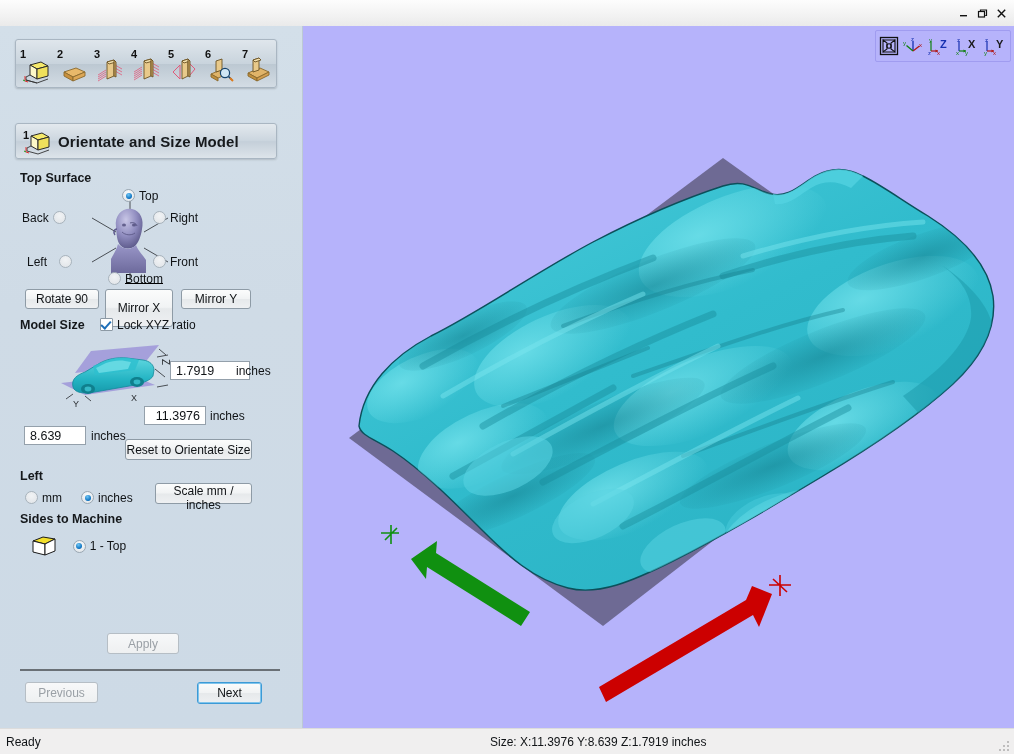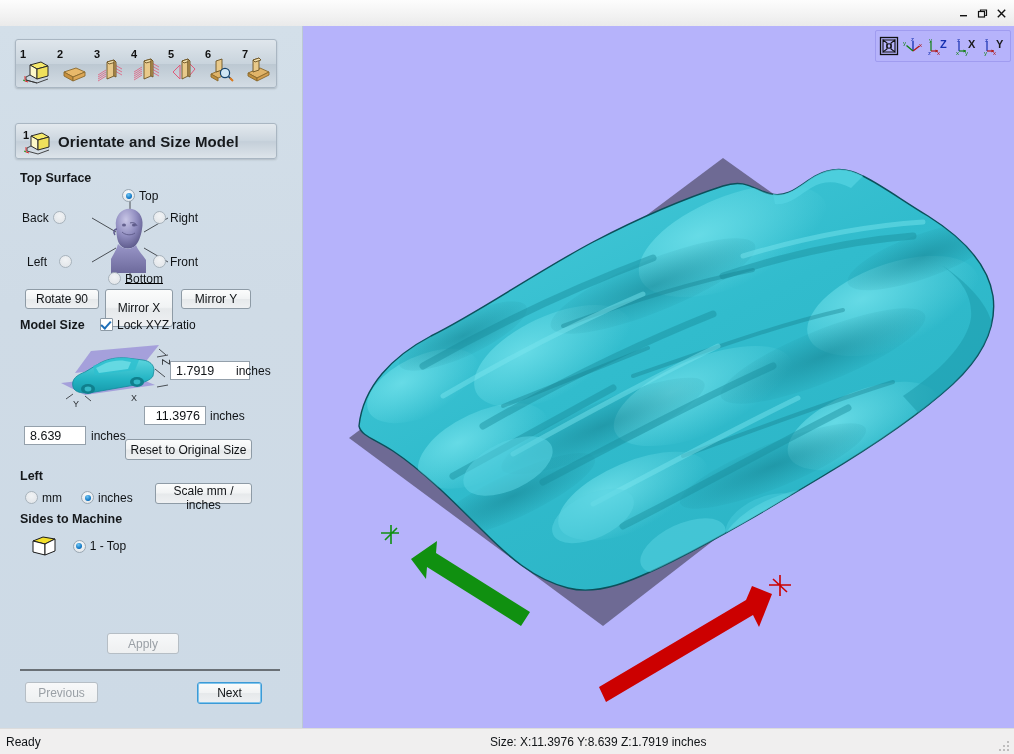--- a/index.html
+++ b/index.html
@@ -376,21 +376,21 @@
 
     <input class="tinput" style="left: 170px; top: 335px; width: 80px; height: 19px;" value="1.7919">
     <div class="unit" style="left:236px;top:338px;">inches</div>
 
     <input class="tinput" style="left: 144px; top: 380px; width: 62px; height: 19px; text-align: right;" value="11.3976">
     <div class="unit" style="left:210px;top:383px;">inches</div>
 
     <input class="tinput" style="left: 24px; top: 400px; width: 62px; height: 19px;" value="8.639">
     <div class="unit" style="left:91px;top:403px;">inches</div>
 
-    <button class="btn" style="left:125px;top:413px;width:127px;height:21px;">Reset to Original Size</button>
+    <button class="btn" style="left:125px;top:413px;width:127px;height:21px;">Reset to Orientate Size</button>
 
     <div class="group-label" style="left:20px;top:443px;">Left</div>
     <div style="position:absolute;left:25px;top:464px;">
       <span class="radio grey"></span><span class="lbl">mm</span>
     </div>
     <div style="position:absolute;left:81px;top:464px;">
       <span class="radio checked"></span><span class="lbl">inches</span>
     </div>
     <button class="btn" style="left:155px;top:457px;width:97px;height:21px;">Scale mm / inches</button>
 

